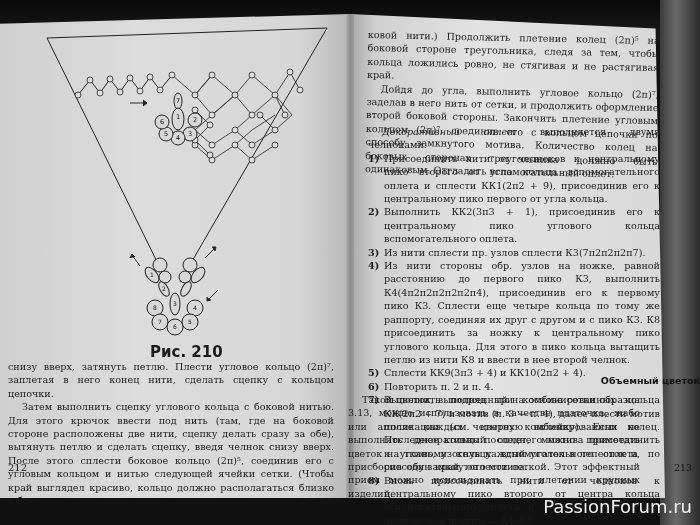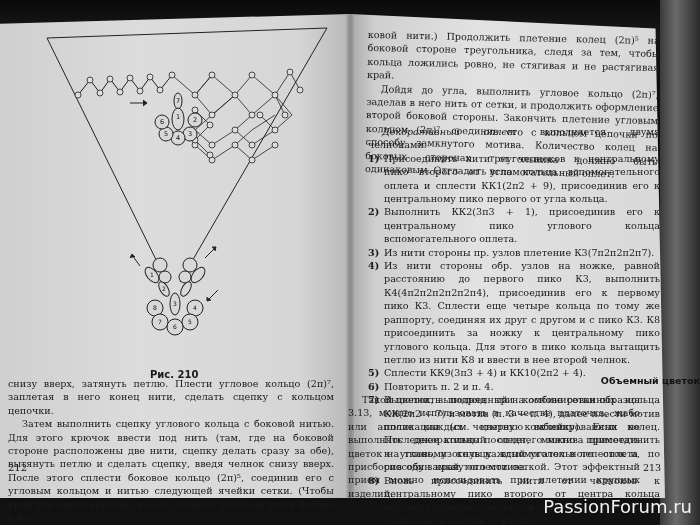--- a/index.html
+++ b/index.html
@@ -14,35 +14,35 @@
                  clip-path:polygon(0 2%, 100% 0, 100% 100%, 0 100%); }
     .page-right { position:absolute; left:350px; top:14px; width:315px; height:484px;
                   background:linear-gradient(90deg,#a8a8a8 0%,#cfcfcf 8%,#e2e2e2 40%,#d8d8d8 100%);
                   clip-path:polygon(0 0, 97% 3%, 100% 100%, 0 100%); }
     .gutter { position:absolute; left:346px; top:14px; width:8px; height:484px;
               background:linear-gradient(90deg,#b0b0b0,#8a8a8a,#a0a0a0); }
     .text { position:absolute; font-size:9.6px; line-height:13.4px; color:#1a1a1a;
             text-align:justify; }
     .text p { margin:0; }
     .indent { text-indent:14px; }
-    .left-text { left:8px; top:360px; width:326px;margin-top:17px; }
+    .left-text { left:8px; top:360px; width:326px; }
     .right-text { left:368px; top:28px; width:292px; transform:rotate(1.2deg); transform-origin:left top; }
     .right-list { left:368px; top:125px; width:292px; }
     .list-item { display:flex; }
     .list-num { width:16px; flex:none; font-weight:bold; }
     .list-body { flex:1; }
     .italic { font-style:italic; }
-    .caption { position:absolute; left:150px; top:343px; font-size:10px; font-weight:bold;
-               font-family:"DejaVu Sans", sans-serif; color:#1a1a1a;margin-top:26px; }
+    .caption { position:absolute; left:150px; top:343px; font-size:15px; font-weight:bold;
+               font-family:"DejaVu Sans", sans-serif; color:#1a1a1a; }
     .section-title { position:absolute; left:350px; top:375px; width:350px; text-align:right;
                      font-size:9.5px; font-weight:bold; font-family:"DejaVu Sans", sans-serif; color:#111; }
     .right-para { left:348px; top:393px; width:292px; }
     .page-num { position:absolute; font-size:10px; font-weight:normal; color:#111;text-align:right; }
     .pn-left { left:8px; top:462px; }
-    .pn-right { left:643px; top:462px; font-size:9.5px; }
+    .pn-right { left:674px; top:462px; font-size:9.5px; }
     .watermark { position:absolute; right:8px; bottom:8px; color:#f2f2f2; font-size:18px;
                  font-family:"DejaVu Sans", sans-serif; }
     .diagram { position:absolute; left:0; top:0; width:350px; height:350px; }
   </style>
 </head>
 <body>
 
 <div class="bg-top"></div>
 <div class="bg-right"></div>
 
@@ -182,21 +182,21 @@
   <div class="list-item">
       <span class="list-num">1)</span>
       <span class="list-body">Присоединить нити от челноков к центральному пико второго от угла кольца вспомогательного оплета и сплести КК1(2п2 + 9), присоединив его к центральному пико первого от угла кольца.</span>
     </div>
   <div class="list-item">
       <span class="list-num">2)</span>
       <span class="list-body">Выполнить КК2(3п3 + 1), присоединив его к центральному пико углового кольца вспомогательного оплета.</span>
     </div>
   <div class="list-item">
       <span class="list-num">3)</span>
-      <span class="list-body">Из нити стороны пр. узлов плетение К3(7п2п2п2п7).</span>
+      <span class="list-body">Из нити сплести пр. узлов сплести К3(7п2п2п2п7).</span>
     </div>
   <div class="list-item">
       <span class="list-num">4)</span>
       <span class="list-body">Из нити стороны обр. узлов на ножке, равной расстоянию до первого пико К3, выполнить К4(4п2п2п2п2п2п4), присоединив его к первому пико К3. Сплести еще четыре кольца по тому же раппорту, соединяя их друг с другом и с пико К3. К8 присоединить за ножку к центральному пико углового кольца. Для этого в пико кольца вытащить петлю из нити К8 и ввести в нее второй челнок.</span>
     </div>
   <div class="list-item">
       <span class="list-num">5)</span>
       <span class="list-body">Сплести КК9(3п3 + 4) и КК10(2п2 + 4).</span>
     </div>
   <div class="list-item">

